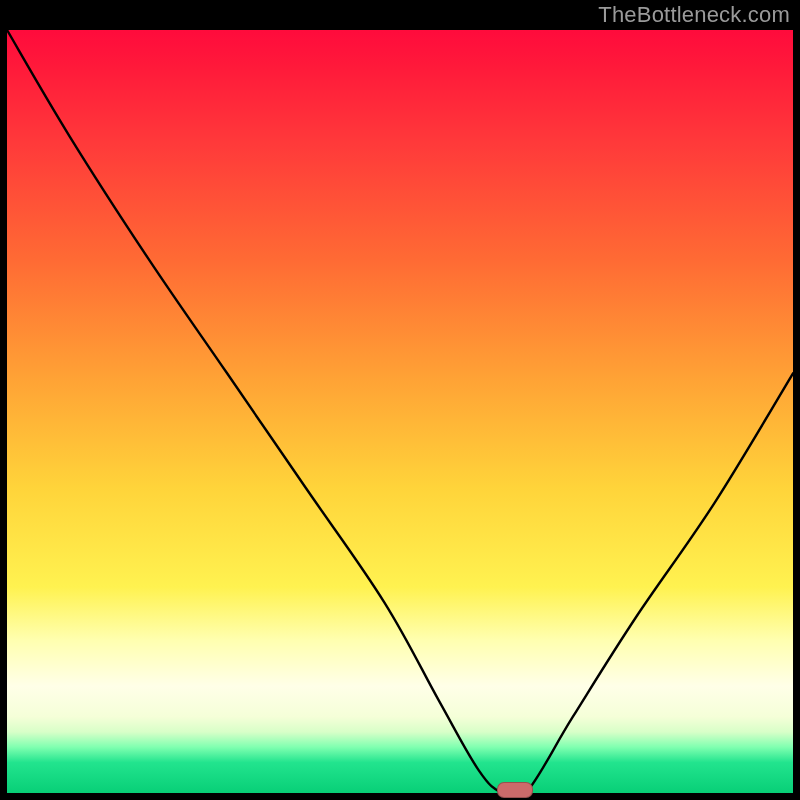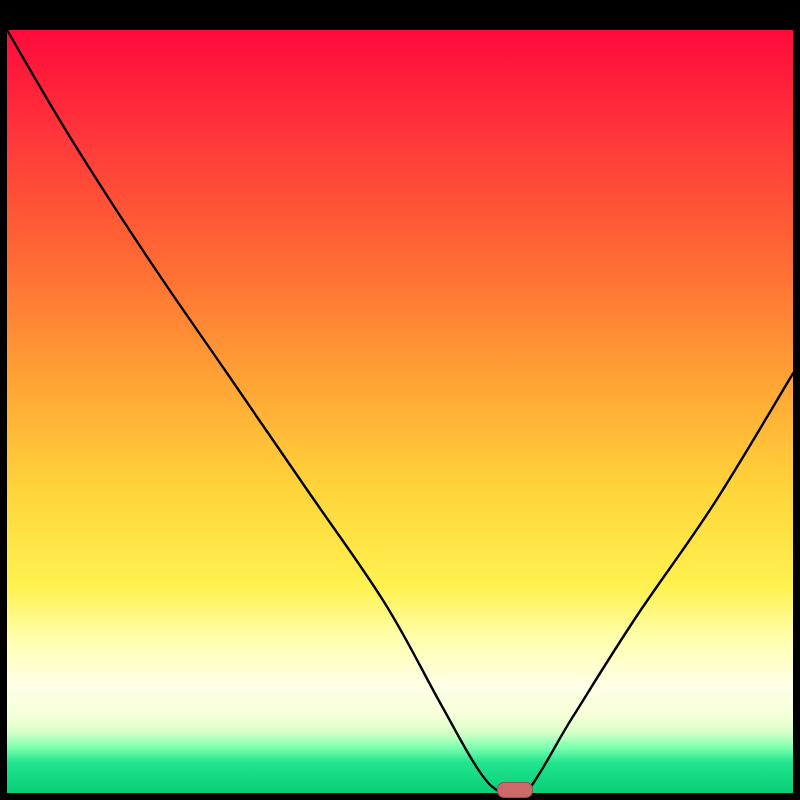--- a/index.html
+++ b/index.html
@@ -64,20 +64,21 @@
     font-size: 22px;
     font-weight: 500;
     letter-spacing: 0.2px;
   }
 </style>
 </head>
 <body>
 
 <div class="frame">
 
+  <div class="watermark">TheBottleneck.com</div>
 
   <div class="plot-area">
 
     <svg class="curve" viewBox="0 0 786 763" preserveAspectRatio="none">
       <path id="curve-path" fill="none" stroke="#000" stroke-width="2.4" stroke-linecap="round" stroke-linejoin="round" d="M 0.0 0.0 C 11.3 19.2, 37.4 65.6, 62.9 106.8 C 88.3 148.0, 113.2 186.3, 141.5 228.9 C 169.8 271.5, 191.8 302.1, 220.1 343.3 C 248.4 384.6, 270.4 416.6, 298.7 457.8 C 327.0 499.0, 353.2 533.8, 377.3 572.3 C 401.3 610.7, 415.3 641.2, 432.3 671.4 C 449.3 701.7, 460.3 723.6, 471.6 740.1 C 482.9 756.6, 486.7 758.9, 495.2 763.0 C 503.7 767.1, 506.0 776.7, 518.8 763.0 C 531.5 749.3, 546.1 718.3, 565.9 686.7 C 585.7 655.1, 603.3 626.0, 628.8 587.5 C 654.3 549.1, 679.1 517.0, 707.4 473.1 C 735.7 429.1, 771.9 366.7, 786.0 343.3"></path>
     </svg>
 
     <div id="marker" class="marker" style="left: 489.97px; top: 752px;"></div>
 
   </div>

